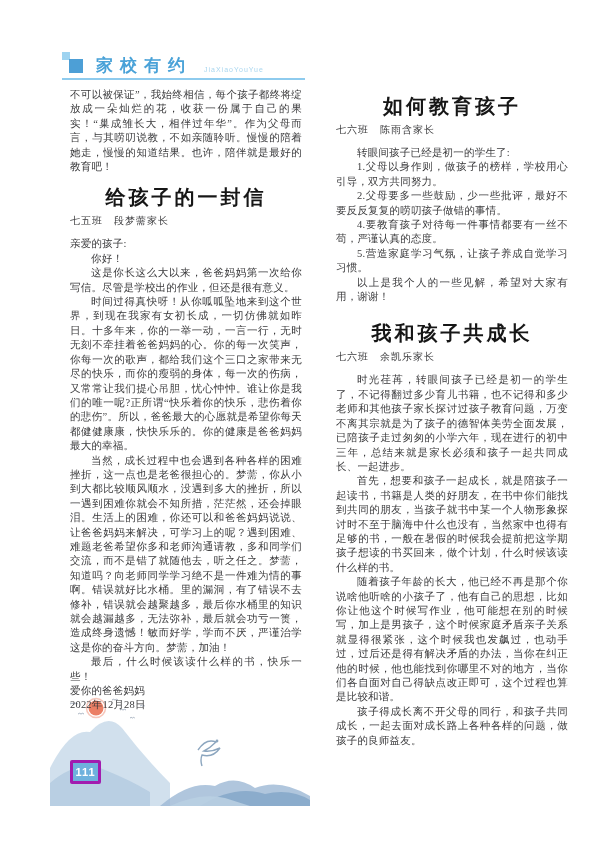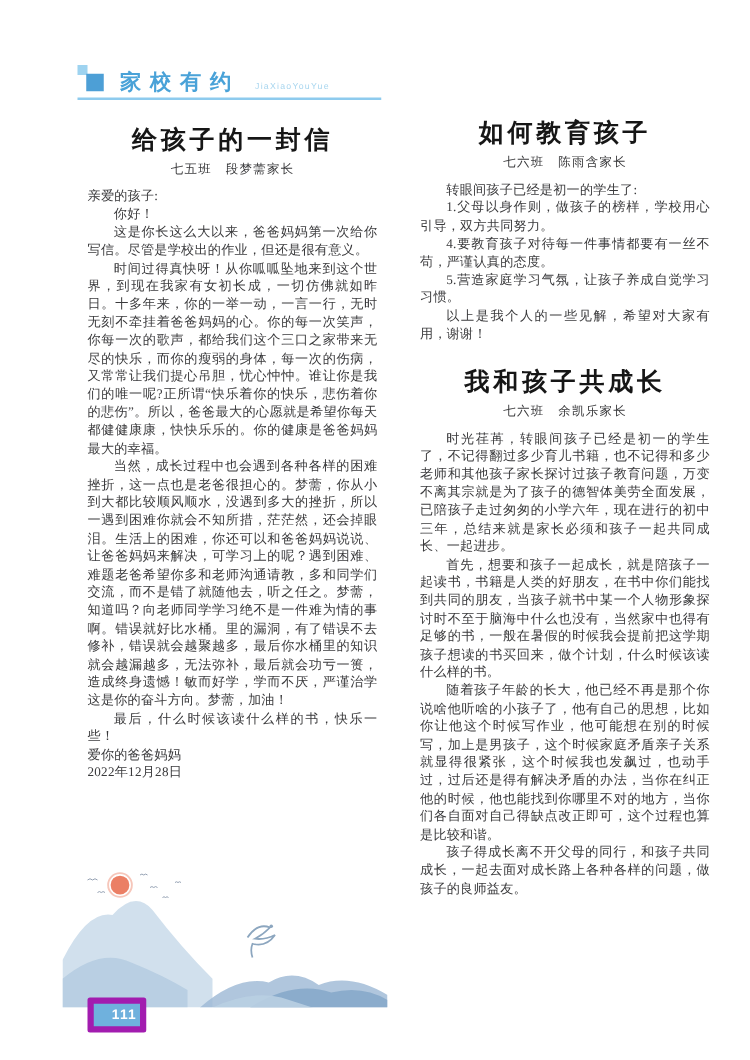--- a/index.html
+++ b/index.html
@@ -43,39 +43,38 @@
   }
   .indent { text-indent: 2em; }
 
   .article-title {
     margin: 10px 0 3px; font-size: 20px; font-weight: bold;
     text-align: center; color: #161616; letter-spacing: 3px;
   }
   .article-title.first { margin-top: 0; }
   .article-title.mt { margin-top: 16px; }
   .byline {
-    text-align: center; font-size: 10px; color: #3a3a3c;
+    font-size: 10px; color: #3a3a3c;
     letter-spacing: 1px; margin-bottom: 9px;
   }
   .sig  { text-align: right; padding-right: 28px; }
 
   
   .decoration { position: absolute; left: 50px; top: 688px; width: 260px; height: 118px; z-index: 0; }
   .col-left { z-index: 1; }
 
   
   .page-number {
-    position: absolute; left: 70px; top: 798px;
+    position: absolute; left: 70px; top: 760px;
     width: 25px; height: 18px;
-    background: #6fb1dd; border: 5px solid #a21caf; border-radius: 2px;
+    background: #6fb1dd; border: 3px solid #a21caf; border-radius: 2px;
     color: #ffffff; font-family: "Liberation Sans", sans-serif;
     font-size: 11px; font-weight: bold;
     display: flex; align-items: center; justify-content: center;
     letter-spacing: 1px;
-    padding-left: 12px;
   }
 </style>
 </head>
 <body>
 
 <div class="page">
 
   <header class="header">
     <span class="logo-squares">
       <span class="sq1"></span>
@@ -105,40 +104,42 @@
       <path d="M80,30 q1.2,-1.2 2.4,0 q1.2,-1.2 2.4,0"></path>
       <path d="M90,18 q1.2,-1.2 2.4,0 q1.2,-1.2 2.4,0"></path>
     </g>
     <g>
       <path d="M148,62 Q156,50 166,54 Q160,60 154,63 Q162,64 170,60 Q163,70 152,67 Q150,72 152,78" fill="none" stroke="#8ca6bf" stroke-width="1.4"></path>
       <circle cx="167" cy="53" r="1.4" fill="#8ca6bf"></circle>
     </g>
   </svg>
 
   <div class="col col-left">
+    <p>不可以被保证”，我始终相信，每个孩子都终将绽放成一朵灿烂的花，收获一份属于自己的果实！“巢成雏长大，相伴过年华”。作为父母而言，与其唠叨说教，不如亲随聆听。慢慢的陪着她走，慢慢的知道结果。也许，陪伴就是最好的教育吧！</p>
 
     <h2 class="article-title">给孩子的一封信</h2>
     <div class="byline">七五班　段梦薷家长</div>
 
     <p>亲爱的孩子:</p>
     <p class="indent">你好！</p>
     <p class="indent">这是你长这么大以来，爸爸妈妈第一次给你写信。尽管是学校出的作业，但还是很有意义。</p>
     <p class="indent">时间过得真快呀！从你呱呱坠地来到这个世界，到现在我家有女初长成，一切仿佛就如昨日。十多年来，你的一举一动，一言一行，无时无刻不牵挂着爸爸妈妈的心。你的每一次笑声，你每一次的歌声，都给我们这个三口之家带来无尽的快乐，而你的瘦弱的身体，每一次的伤病，又常常让我们提心吊胆，忧心忡忡。谁让你是我们的唯一呢?正所谓“快乐着你的快乐，悲伤着你的悲伤”。所以，爸爸最大的心愿就是希望你每天都健健康康，快快乐乐的。你的健康是爸爸妈妈最大的幸福。</p>
     <p class="indent">当然，成长过程中也会遇到各种各样的困难挫折，这一点也是老爸很担心的。梦薷，你从小到大都比较顺风顺水，没遇到多大的挫折，所以一遇到困难你就会不知所措，茫茫然，还会掉眼泪。生活上的困难，你还可以和爸爸妈妈说说、让爸爸妈妈来解决，可学习上的呢？遇到困难、难题老爸希望你多和老师沟通请教，多和同学们交流，而不是错了就随他去，听之任之。梦薷，知道吗？向老师同学学习绝不是一件难为情的事啊。错误就好比水桶。里的漏洞，有了错误不去修补，错误就会越聚越多，最后你水桶里的知识就会越漏越多，无法弥补，最后就会功亏一篑，造成终身遗憾！敏而好学，学而不厌，严谨治学这是你的奋斗方向。梦薷，加油！</p>
     <p class="indent">最后，什么时候该读什么样的书，快乐一些！</p>
     <p class="sig">爱你的爸爸妈妈</p>
     <p class="sig">2022年12月28日</p>
   </div>
 
   <div class="col col-right">
     <h2 class="article-title first">如何教育孩子</h2>
     <div class="byline">七六班　陈雨含家长</div>
 
     <p class="indent">转眼间孩子已经是初一的学生了:</p>
     <p class="indent">1.父母以身作则，做孩子的榜样，学校用心引导，双方共同努力。</p>
+    <p class="indent">2.父母要多一些鼓励，少一些批评，最好不要反反复复的唠叨孩子做错的事情。</p>
     <p class="indent">4.要教育孩子对待每一件事情都要有一丝不苟，严谨认真的态度。</p>
     <p class="indent">5.营造家庭学习气氛，让孩子养成自觉学习习惯。</p>
     <p class="indent">以上是我个人的一些见解，希望对大家有用，谢谢！</p>
 
     <h2 class="article-title mt">我和孩子共成长</h2>
     <div class="byline">七六班　余凯乐家长</div>
 
     <p class="indent">时光荏苒，转眼间孩子已经是初一的学生了，不记得翻过多少育儿书籍，也不记得和多少老师和其他孩子家长探讨过孩子教育问题，万变不离其宗就是为了孩子的德智体美劳全面发展，已陪孩子走过匆匆的小学六年，现在进行的初中三年，总结来就是家长必须和孩子一起共同成长、一起进步。</p>
     <p class="indent">首先，想要和孩子一起成长，就是陪孩子一起读书，书籍是人类的好朋友，在书中你们能找到共同的朋友，当孩子就书中某一个人物形象探讨时不至于脑海中什么也没有，当然家中也得有足够的书，一般在暑假的时候我会提前把这学期孩子想读的书买回来，做个计划，什么时候该读什么样的书。</p>
     <p class="indent">随着孩子年龄的长大，他已经不再是那个你说啥他听啥的小孩子了，他有自己的思想，比如你让他这个时候写作业，他可能想在别的时候写，加上是男孩子，这个时候家庭矛盾亲子关系就显得很紧张，这个时候我也发飙过，也动手过，过后还是得有解决矛盾的办法，当你在纠正他的时候，他也能找到你哪里不对的地方，当你们各自面对自己得缺点改正即可，这个过程也算是比较和谐。</p>

